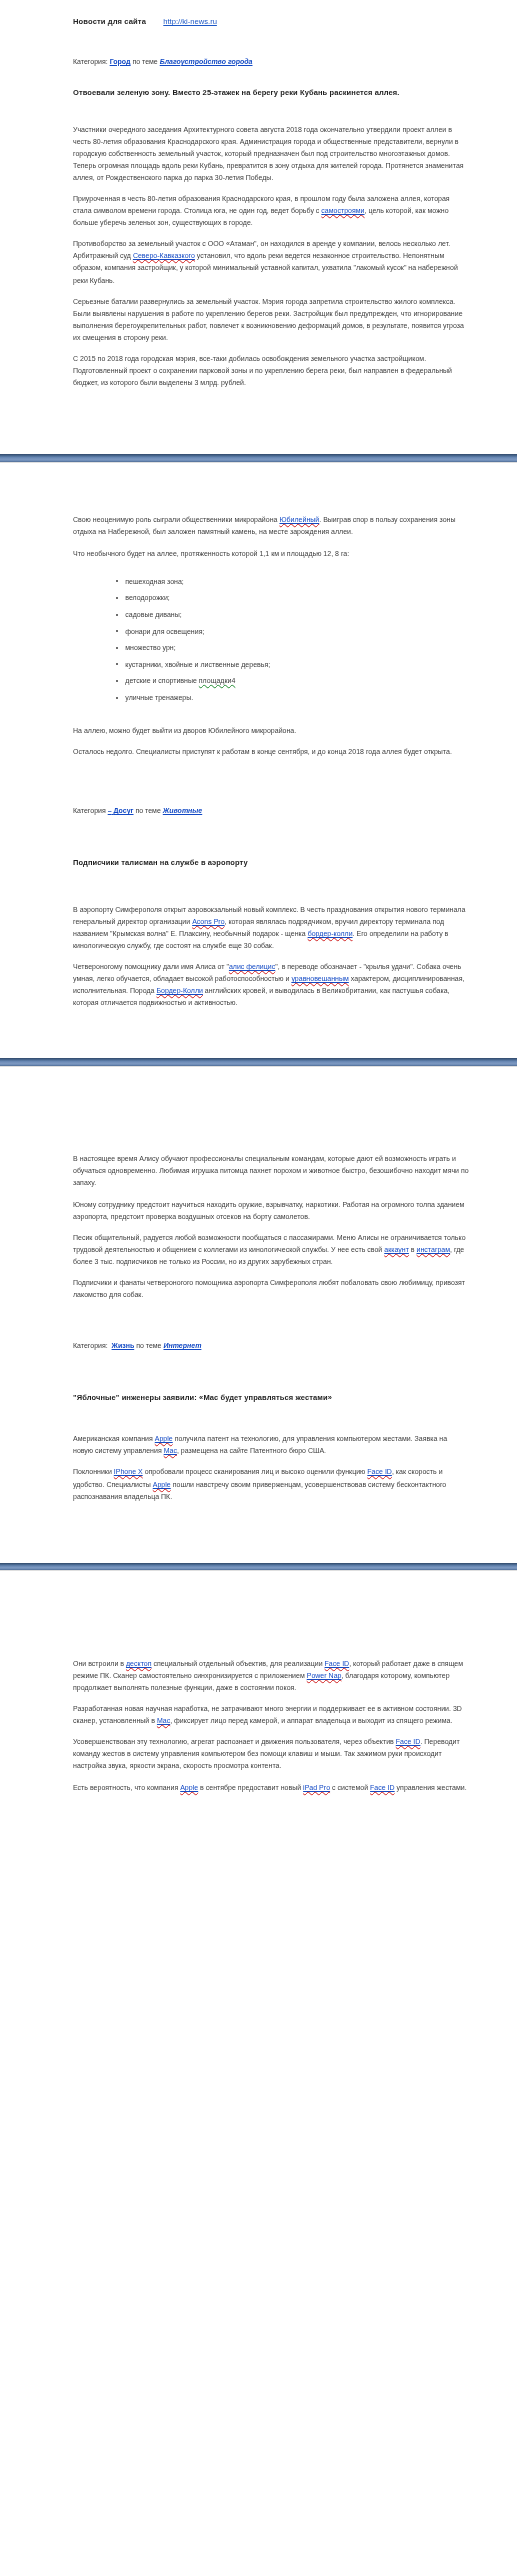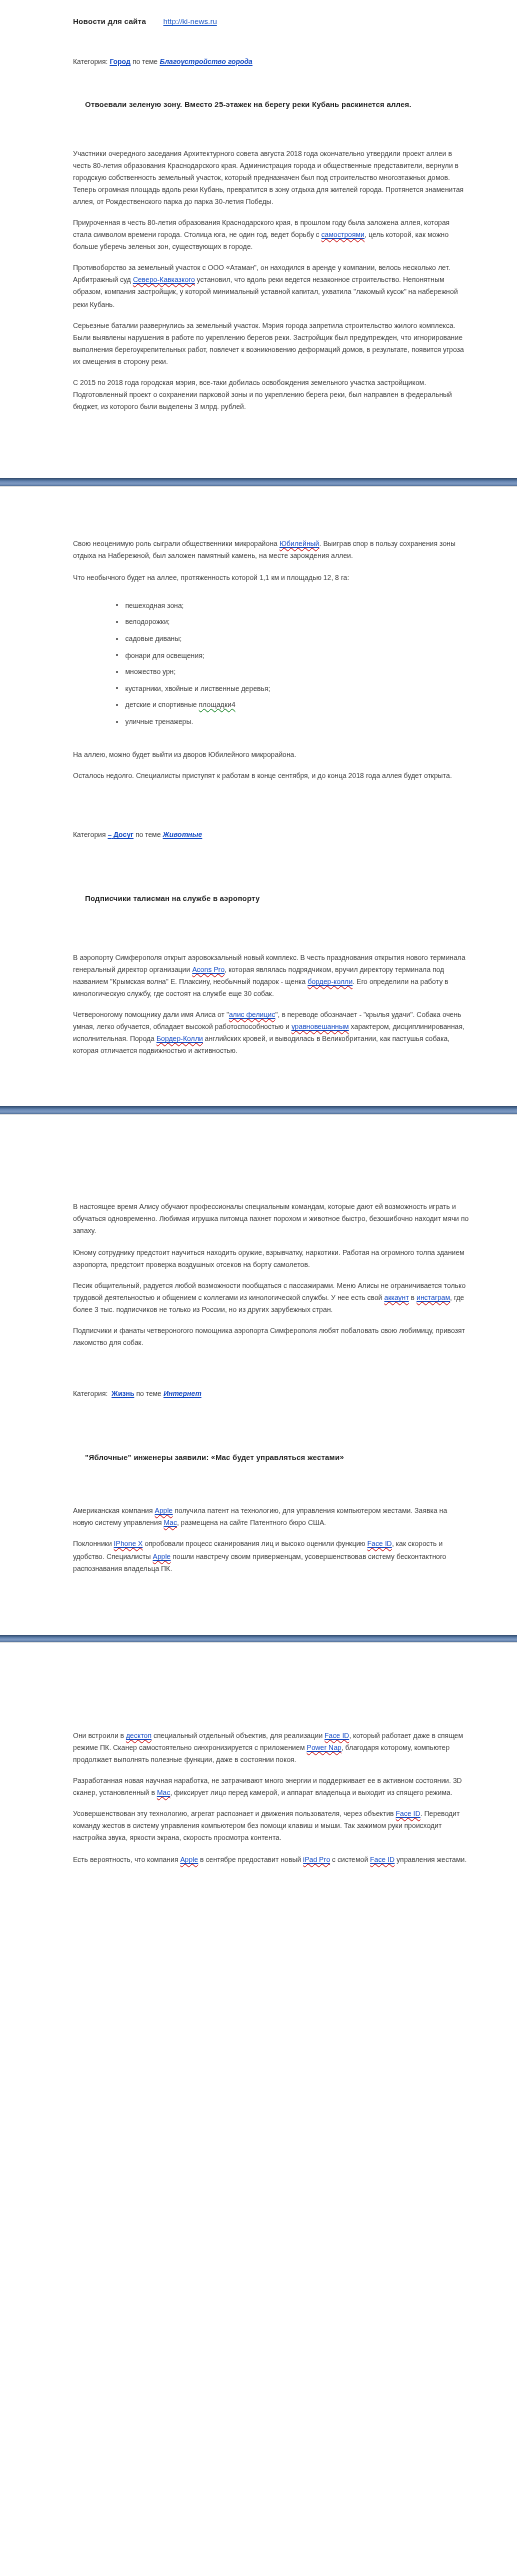--- a/index.html
+++ b/index.html
@@ -94,21 +94,21 @@
     cursor: pointer;
   }
   .cat-link-b { font-weight: bold; }
   .cat-link-i { font-style: italic; font-weight: bold; }
 
   h1.headline, h2.headline {
     font-size: 7.5px;
     font-weight: bold;
     color: #1d1d1d;
     line-height: 1.62;
-    margin: 12px;
+    margin: 0;
     letter-spacing: 0.1px;
   }
 
   p.body {
     font-size: 7px;
     line-height: 1.72;
     color: #3c3c3c;
     margin: 0;
     text-align: left;
     letter-spacing: 0.01px;

